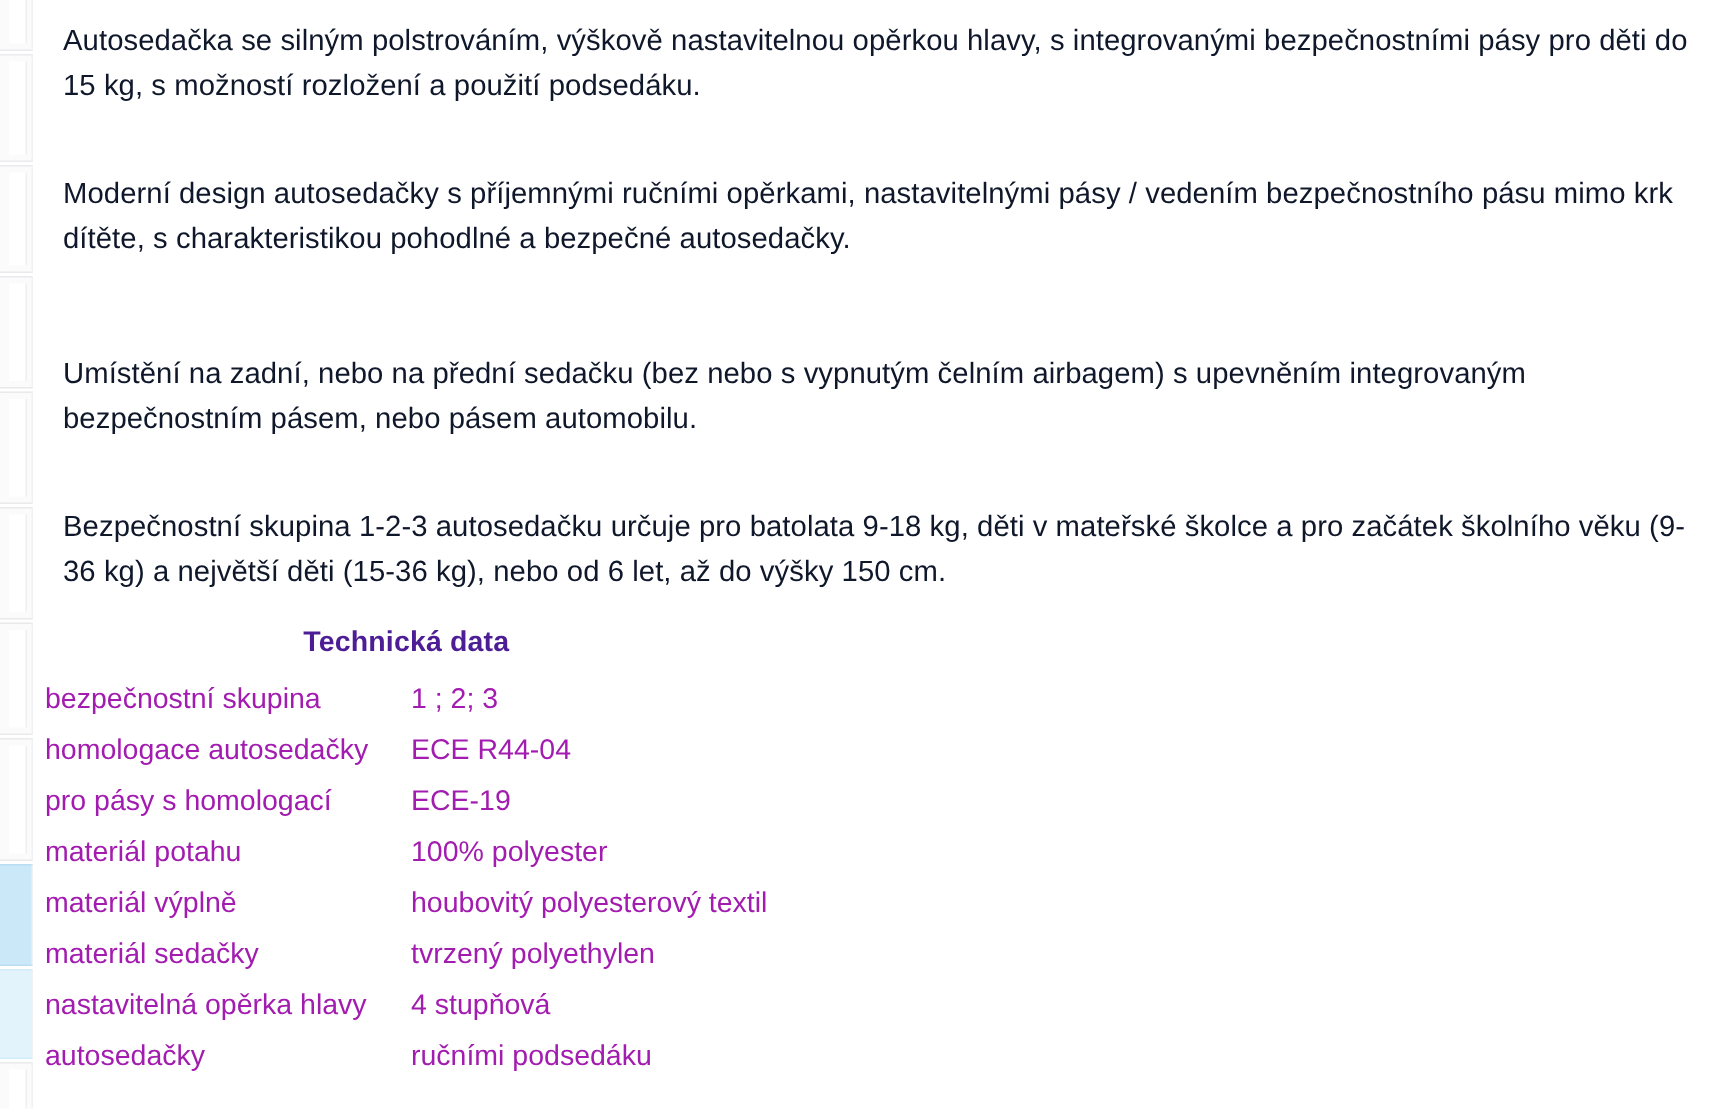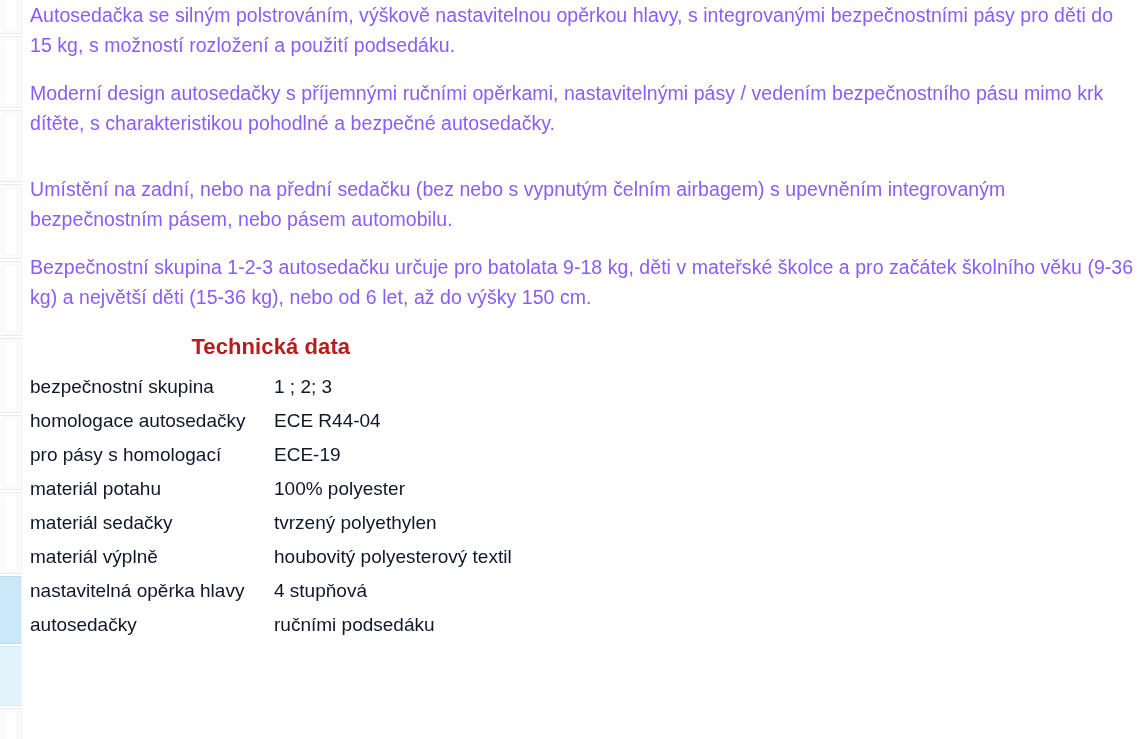--- a/index.html
+++ b/index.html
@@ -75,54 +75,54 @@
   }
 
   .desc-block {
     margin: 0;
     padding: 0 10px 0 8px;
   }
 
   .paragraph {
     font-size: 19.5px;
     line-height: 30px;
-    color: #8b5cf6;
-    margin: 0;
+    color: #0f172a;
+    margin: 12px;
     padding: 0;
     letter-spacing: 0.05px;
     max-width: 1104px;
   }
   .para-gap {
     height: 18px;
   }
 
   
   #tech-table-wrap {
     padding-left: 8px;
     margin-top: 22px;
   }
   table.tech {
     border-collapse: collapse;
     border-spacing: 0;
   }
   table.tech caption {
-    font-size: 22px;
+    font-size: 19px;
     font-weight: bold;
-    color: #b91c1c;
+    color: #4c1d95;
     text-align: center;
     padding: 0 0 10px 0;
     caption-side: top;
     letter-spacing: 0.1px;
   }
   table.tech th,
   table.tech td {
     font-size: 19px;
     font-weight: normal;
     line-height: 34px;
-    color: #0f172a;
+    color: #a21caf;
     text-align: left;
     vertical-align: top;
     padding: 0;
     white-space: nowrap;
   }
   table.tech th.label {
     padding-right: 12px;
     width: 232px;
   }
   table.tech td.value {
@@ -195,26 +195,26 @@
           </tr>
           <tr>
             <th class="label">pro pásy s homologací</th>
             <td class="value">ECE-19</td>
           </tr>
           <tr>
             <th class="label">materiál potahu</th>
             <td class="value">100% polyester</td>
           </tr>
           <tr>
+            <th class="label">materiál výplně</th>
+            <td class="value">houbovitý polyesterový textil</td>
+          </tr>
+          <tr>
             <th class="label">materiál sedačky</th>
             <td class="value">tvrzený polyethylen</td>
-          </tr>
-          <tr>
-            <th class="label">materiál výplně</th>
-            <td class="value">houbovitý polyesterový textil</td>
           </tr>
           <tr>
             <th class="label">nastavitelná opěrka hlavy</th>
             <td class="value">4 stupňová</td>
           </tr>
           <tr>
             <th class="label">autosedačky</th>
             <td class="value">ručními podsedáku</td>
           </tr>
         </tbody>

